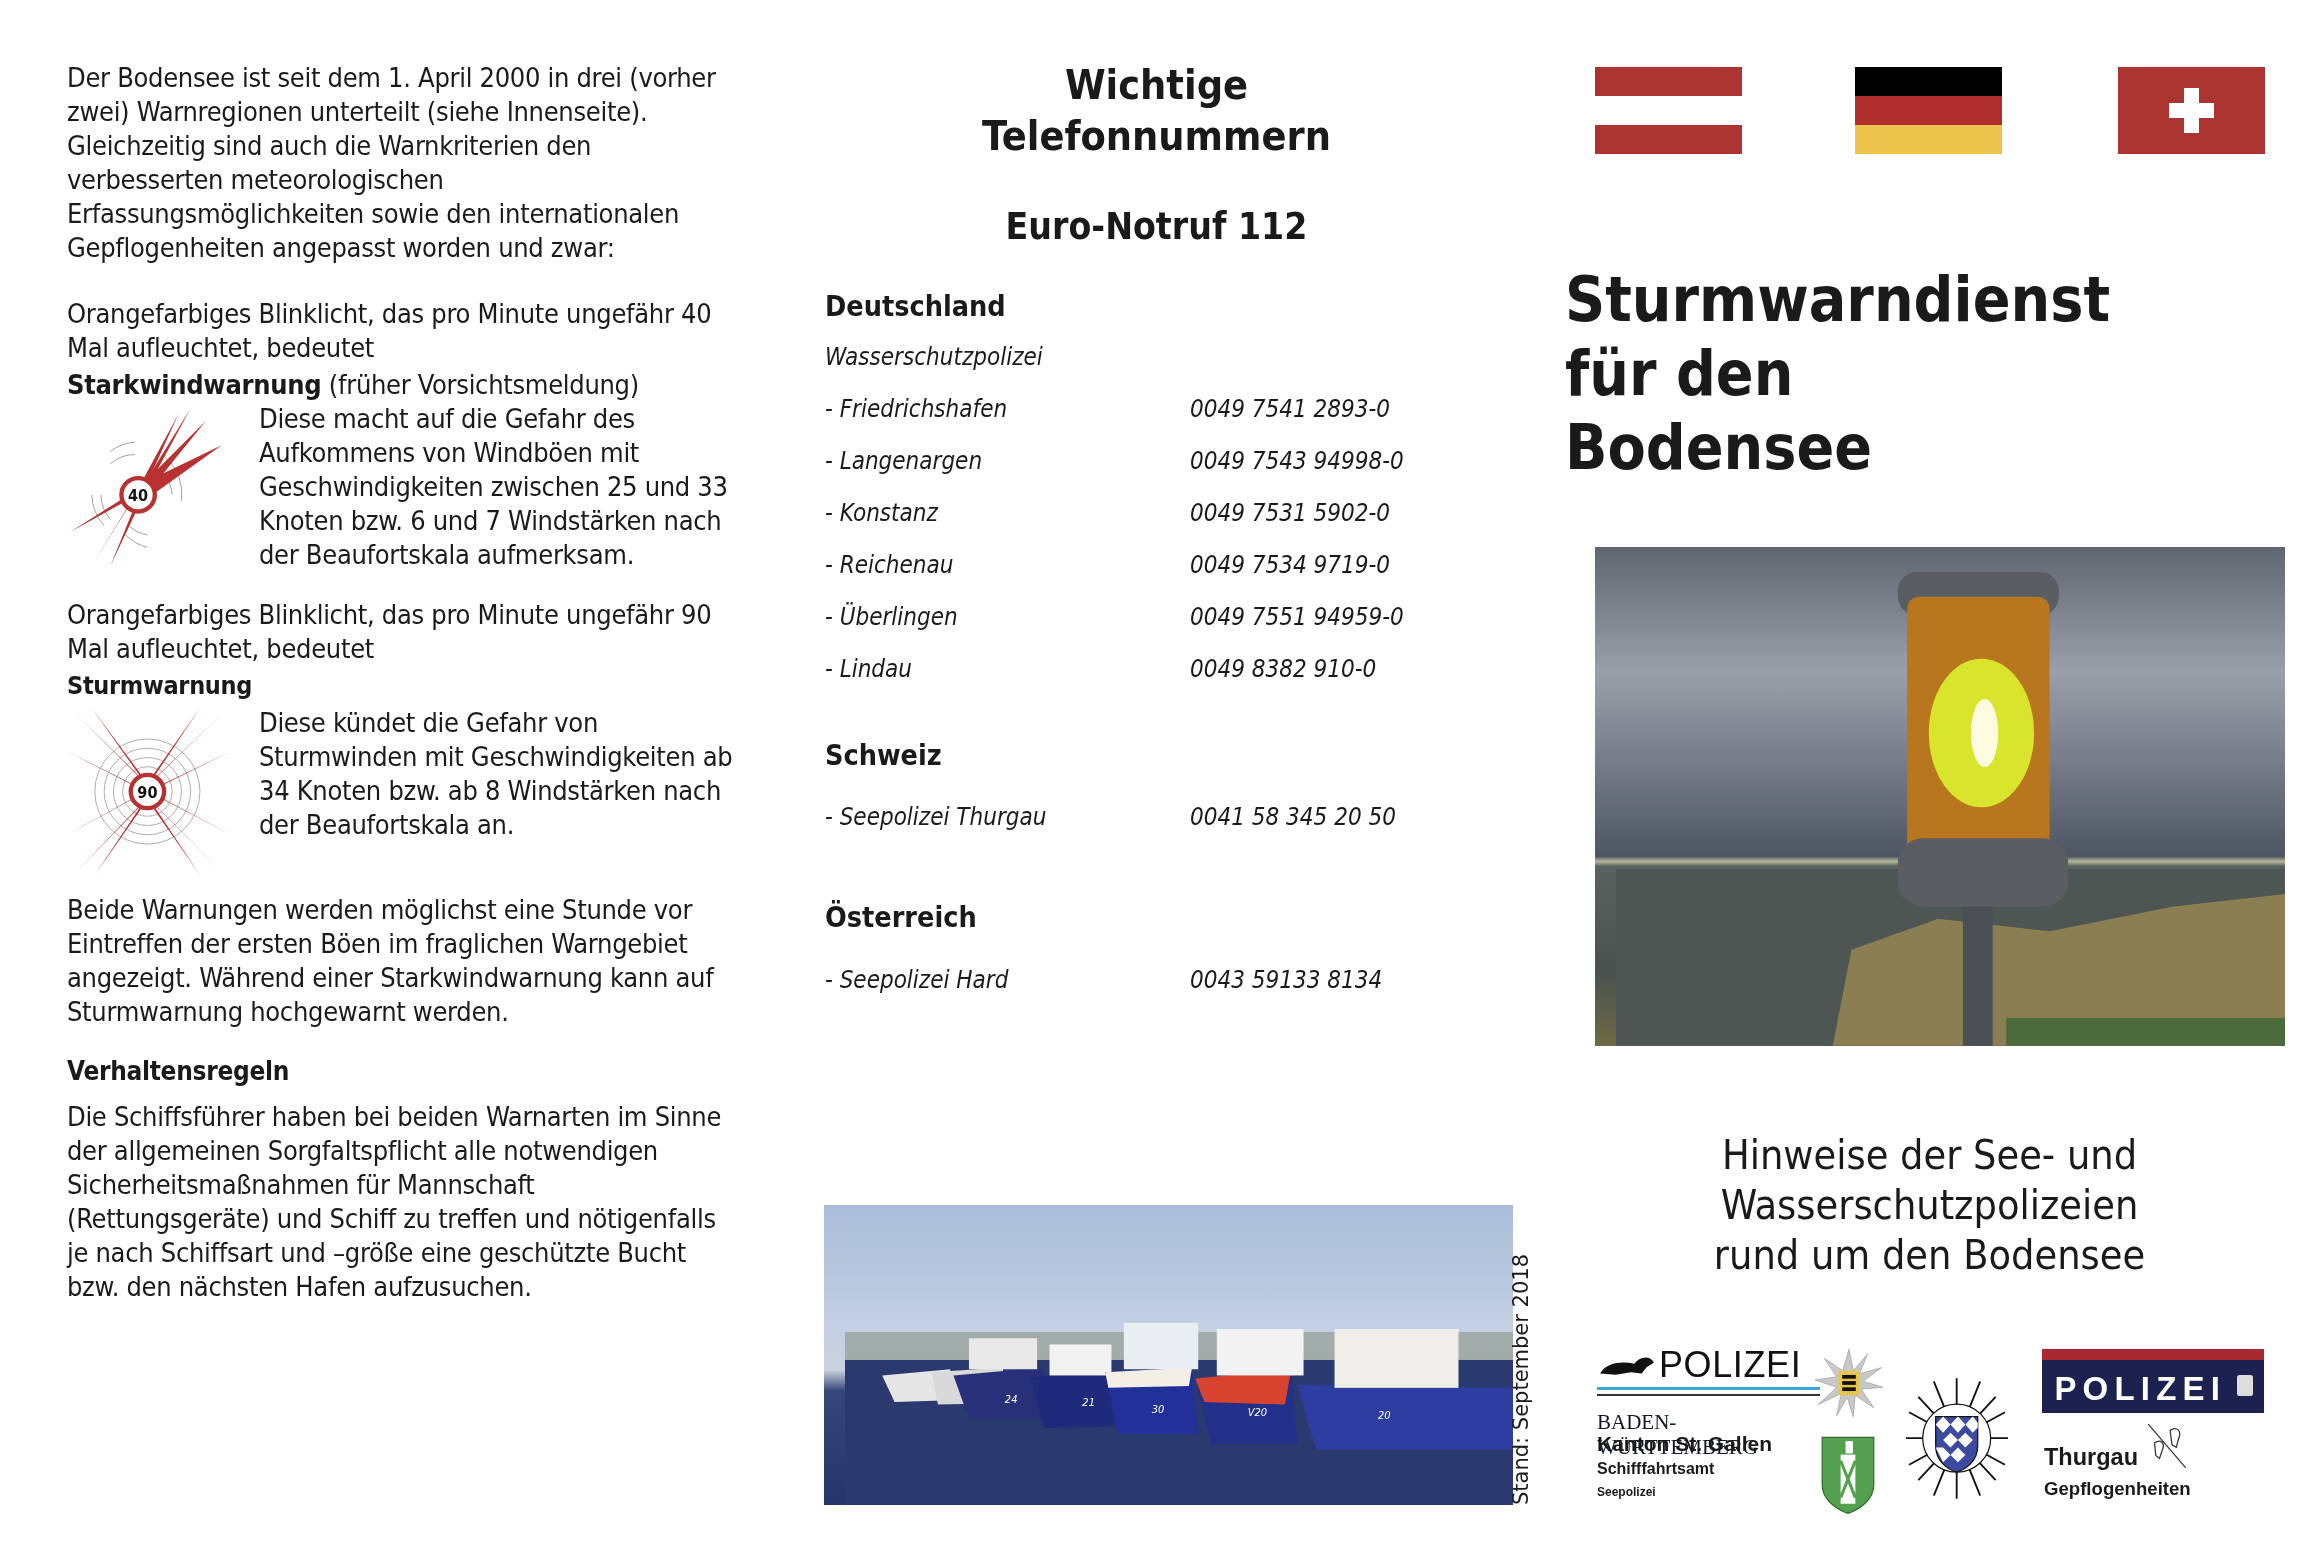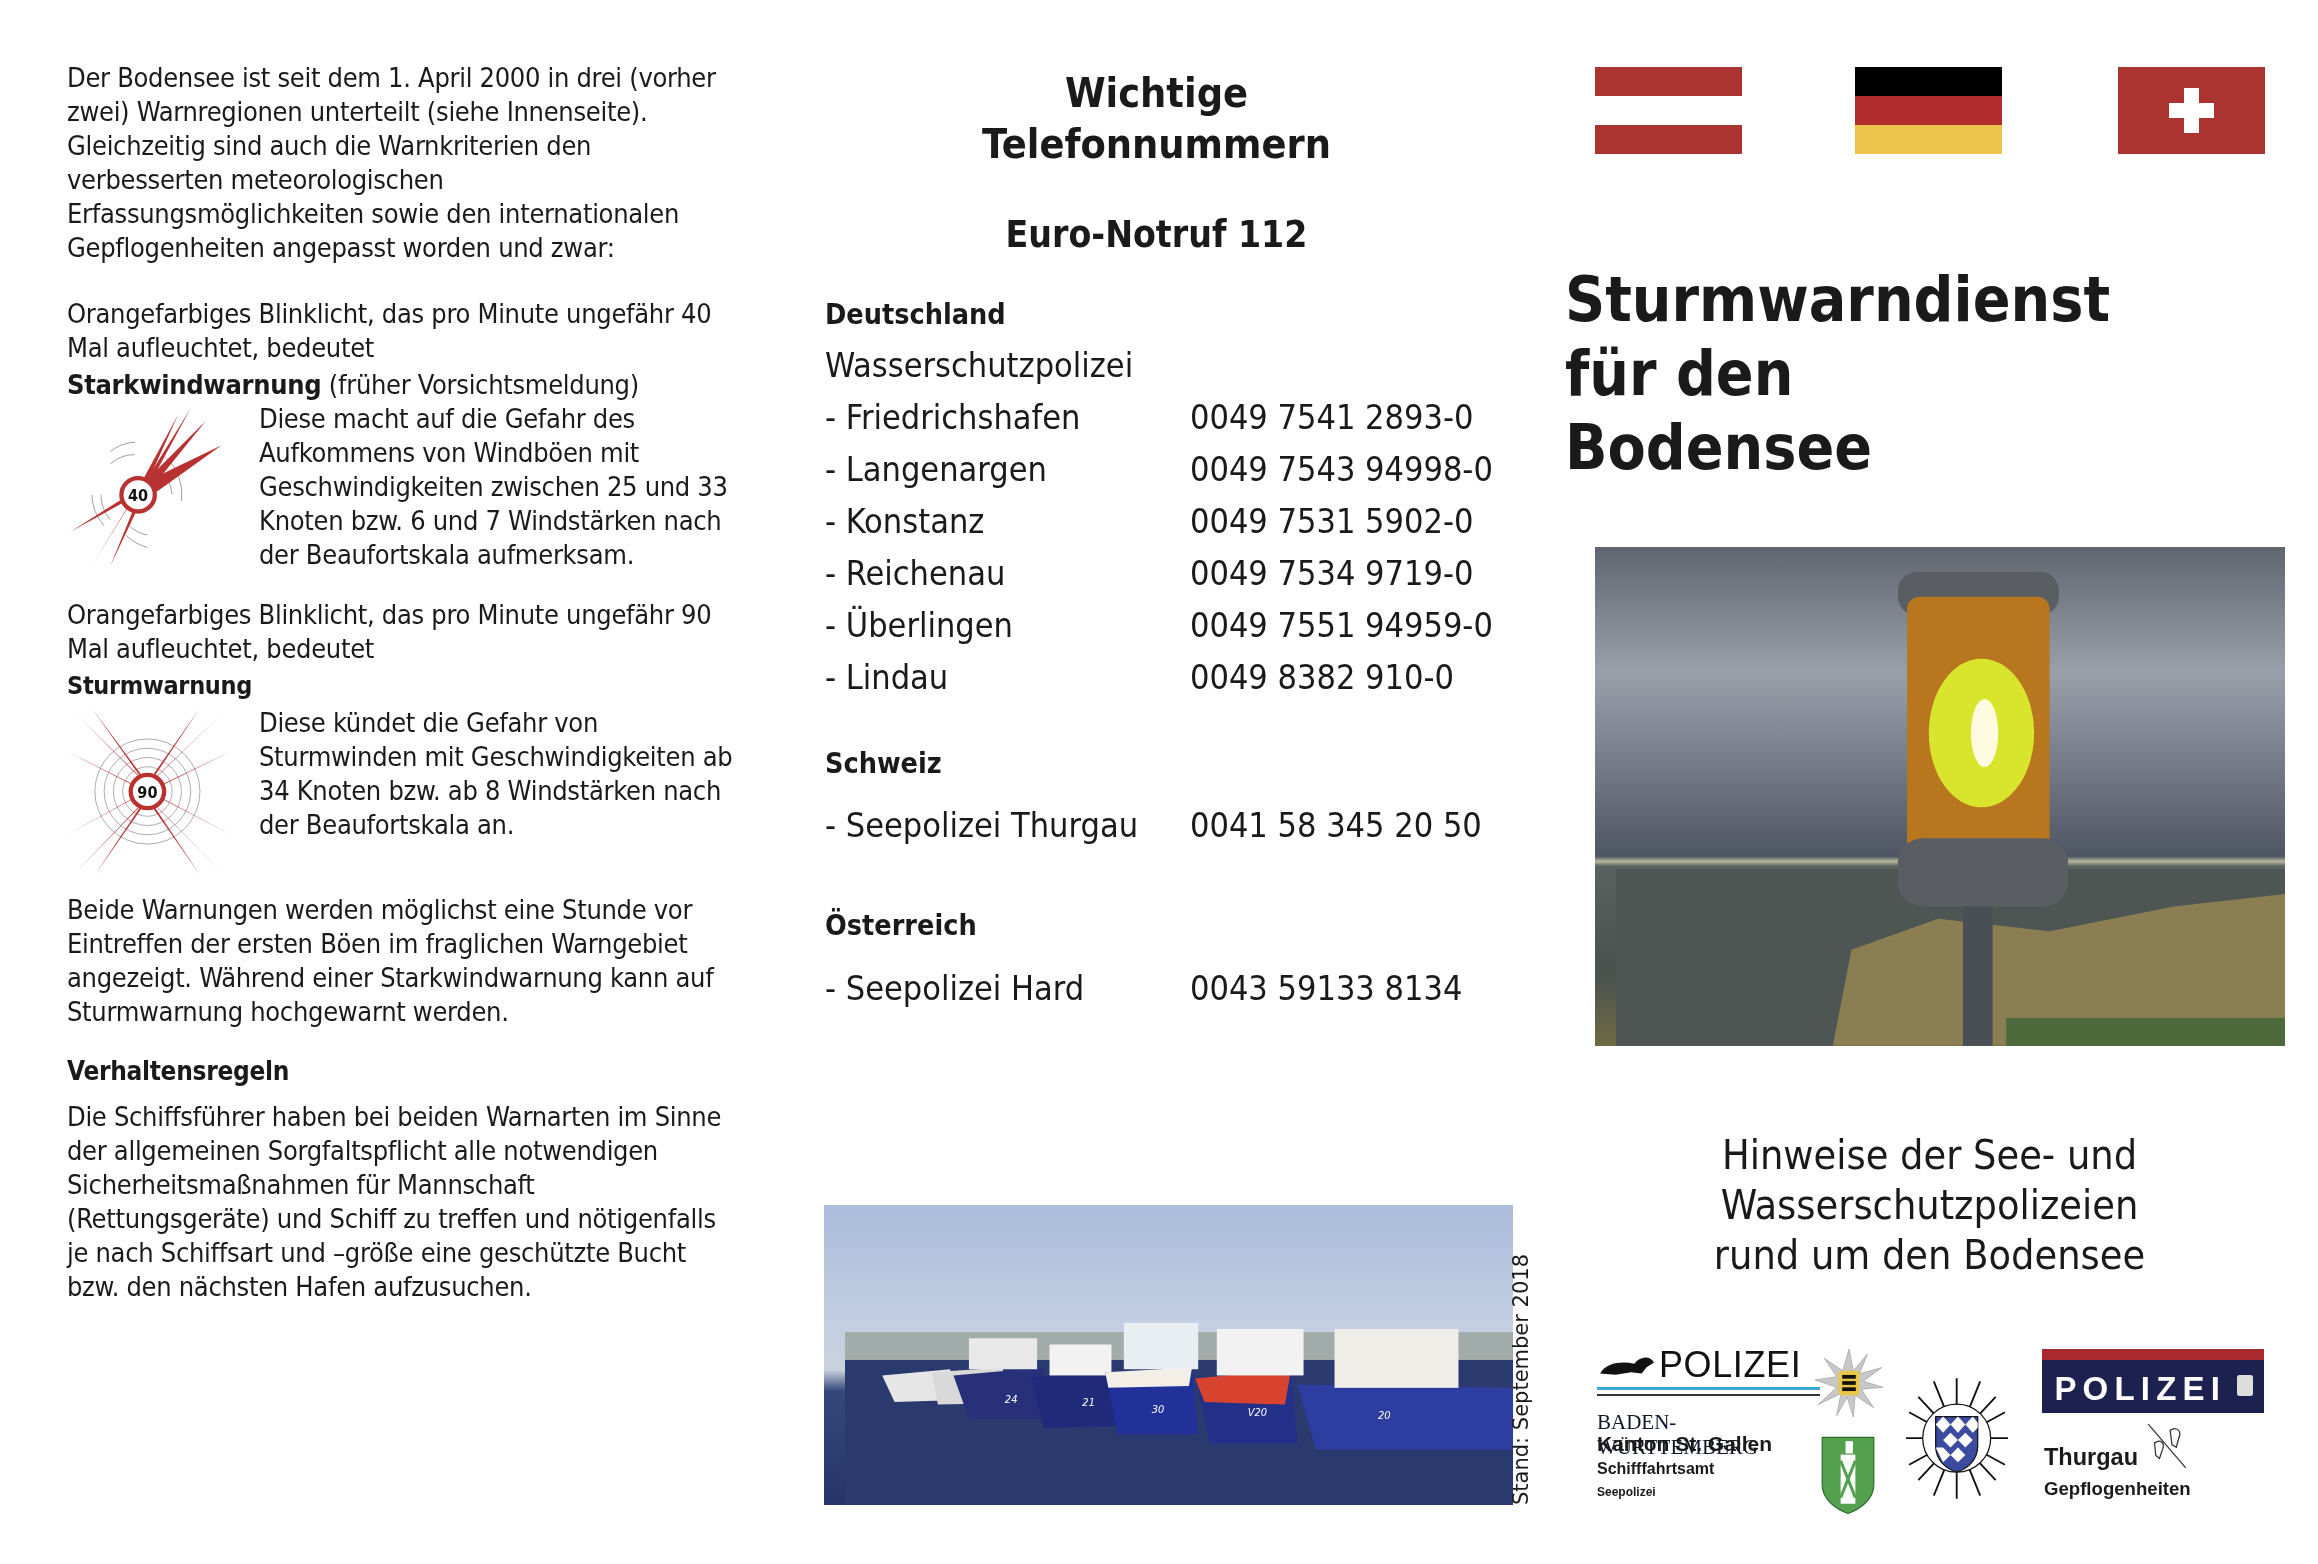--- a/index.html
+++ b/index.html
@@ -6,25 +6,25 @@
   body { width:2319px; height:1565px; position:relative; overflow:hidden;
          font-family:"DejaVu Sans Condensed","DejaVu Sans", sans-serif; color:#1a1a1a; }
   .abs { position:absolute; }
   .para { font-size:27px; line-height:34px; margin:0; letter-spacing:-0.3px; }
   .bold { font-weight:bold; }
   
   #left { left:67px; top:61px; width:675px; }
   .warn-block { position:relative; padding-left:192px; min-height:180px; }
   .warn-icon { position:absolute; left:0; top:0; width:167px; height:167px; }
   
-  #mid { left:825px; top:68px; width:681px; }
+  #mid { left:825px; top:60px; width:681px; }
   .center-title { text-align:center; font-weight:bold; font-size:41px; line-height:51px; width:663px; }
   .euro { text-align:center; font-weight:bold; font-size:37px; margin-top:43px; width:663px; }
   .section-h { font-weight:bold; font-size:28.5px; line-height:37px; }
-  .row { display:flex; font-size:34px; line-height:52px; }
+  .row { display:flex; font-size:24px; line-height:52px;font-style:italic; }
   .row .name { width:365px; }
   .row .num { flex:1; }
   
   .photo { position:absolute; overflow:hidden;padding-left:21px; }
   
   .flag { position:absolute; width:147px; height:87px; }
   .title-big { position:absolute; left:1565px; width:669px; text-align:left; font-weight:bold;
                font-size:62px; line-height:74px; top:263px; }
   .subtitle { position:absolute; left:1595px; width:669px; text-align:center; font-size:41px; line-height:50px; top:1130px; }
   .logo-text-sans { font-family:"Liberation Sans", sans-serif; }

